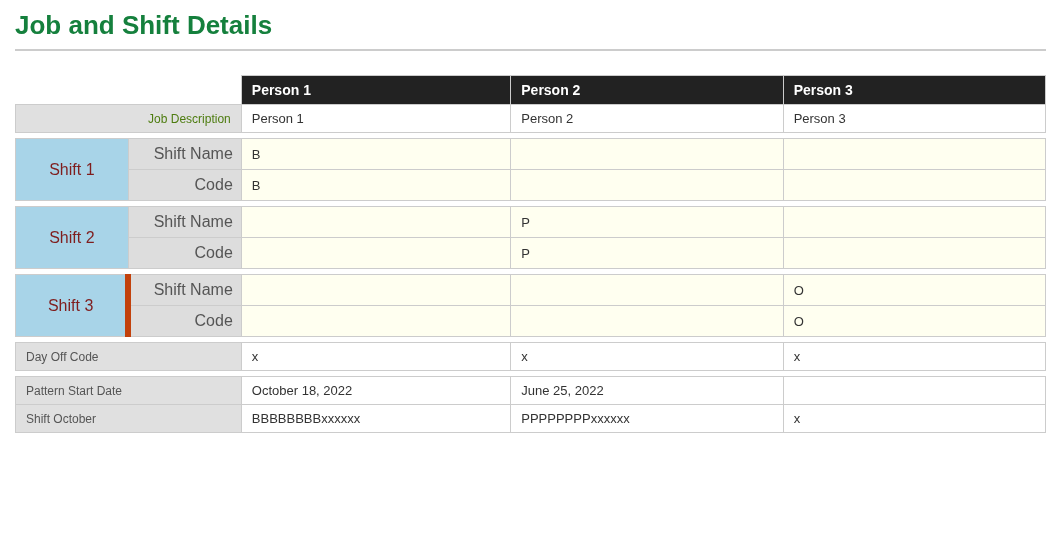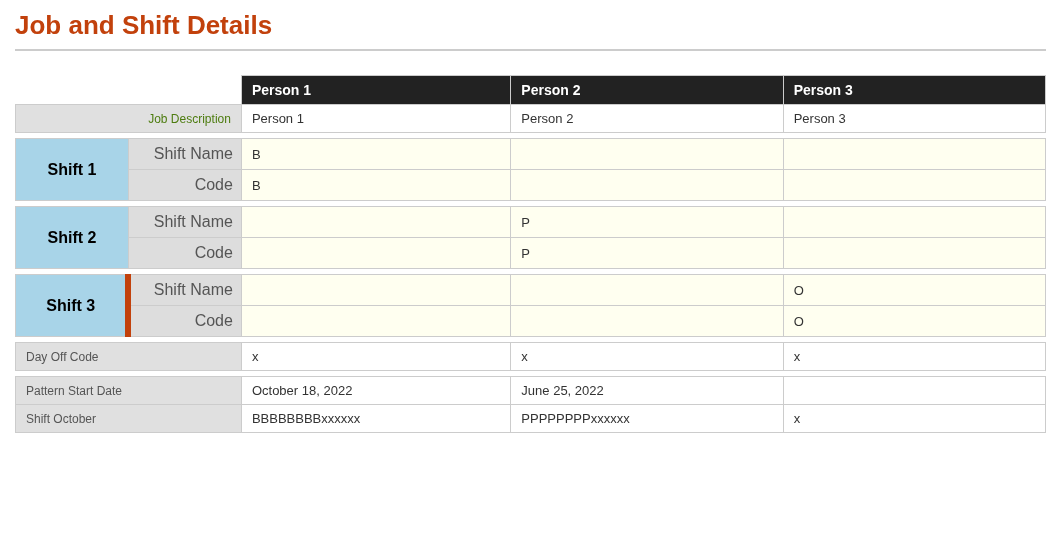--- a/index.html
+++ b/index.html
@@ -4,21 +4,21 @@
   <style>
     * { box-sizing: border-box; margin: 0; padding: 0; }
     body {
       font-family: Arial, sans-serif;
       font-size: 13px;
       background: #fff;
       color: #333;
       padding: 10px 15px;
     }
     h1 {
-      color: #c2410c;
+      color: #15803d;
       font-size: 26px;
       font-weight: bold;
       margin-bottom: 24px;
       padding-bottom: 8px;
       border-bottom: 2px solid #ccc;
     }
     table {
       width: 100%;
       border-collapse: collapse;
       margin-top: 24px;
@@ -44,23 +44,23 @@
     .label-cell {
       background: #e0e0e0;
       text-align: right;
       color: #4d7c0f;
       font-size: 12px;
       width: 115px;
     }
     
     .shift-label {
       background: #a8d4e8;
-      color: #000000;
+      color: #7f1d1d;
       font-size: 16px;
-      font-weight: bold;
+      font-weight: normal;
       text-align: center;
       vertical-align: middle;
     }
     .shift-sub-label {
       background: #ddd;
       text-align: right;
       font-size: 16px;
       color: #555;
       padding-right: 8px;
     }

